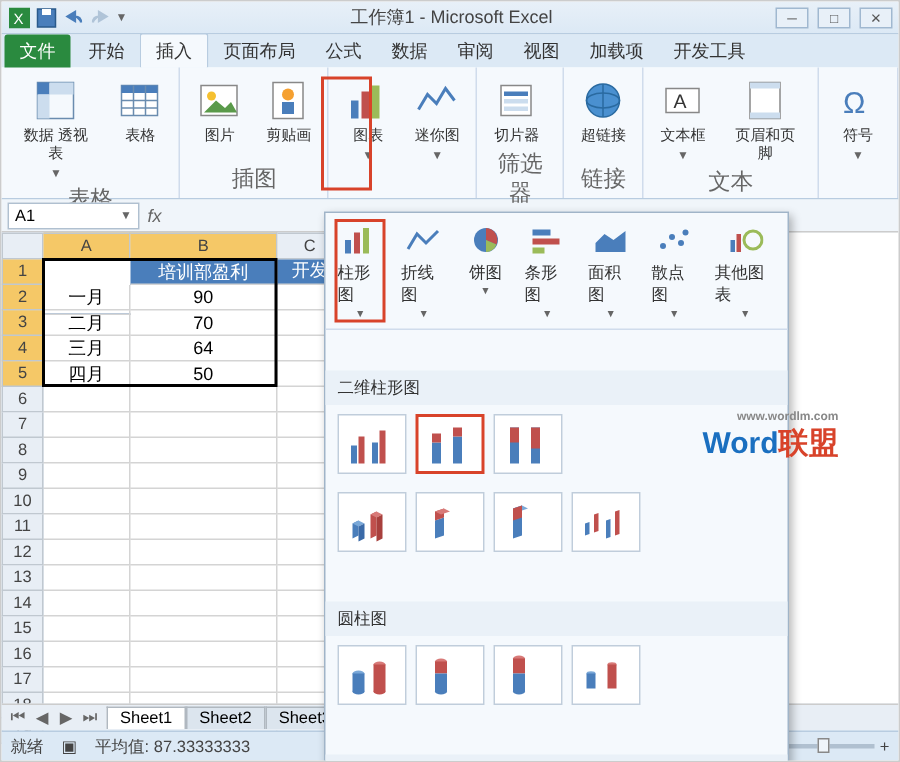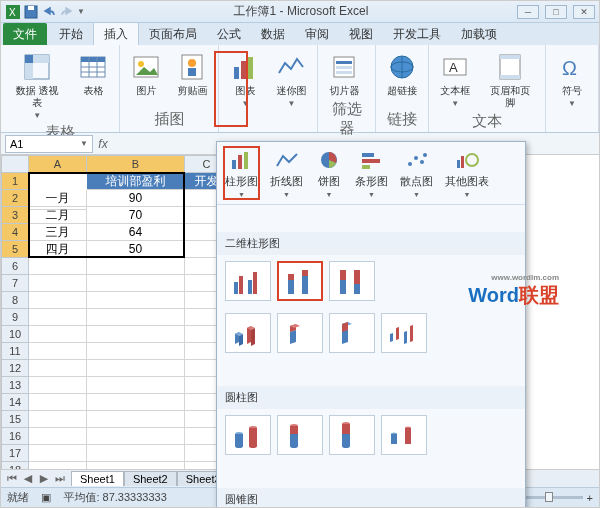--- a/index.html
+++ b/index.html
@@ -109,22 +109,22 @@
 
 <div class="ribbon-tabs">
   <div class="tab file">文件</div>
   <div class="tab">开始</div>
   <div class="tab active">插入</div>
   <div class="tab">页面布局</div>
   <div class="tab">公式</div>
   <div class="tab">数据</div>
   <div class="tab">审阅</div>
   <div class="tab">视图</div>
+  <div class="tab">加载项</div>
   <div class="tab">开发工具</div>
-  <div class="tab">加载项</div>
 </div>
 
 <div class="ribbon-body">
   <div class="group">
     <div class="group-content">
       <div class="big-btn">
           <div class="ico">
             <svg width="28" height="28">
               <rect x="2" y="2" width="24" height="24" fill="none" stroke="#6a8caf"></rect>
               <rect x="2" y="2" width="8" height="8" fill="#4a7ebb"></rect>
@@ -318,21 +318,21 @@
         <div class="colhdr" style="width: 50px;">E</div>
         <div class="colhdr" style="width: 50px;">F</div>
         <div class="colhdr" style="width: 50px;">G</div>
         <div class="colhdr" style="width: 50px;">H</div>
       </div>
     <div class="cells" id="cells">
       <div class="selection" style="left:-1px;top:-1px;width:157px;height:86px;"></div>
     <div class="row">
           <div class="cell hdr" style="width: 58px; margin-top: 36px;">月份</div>
           <div class="cell hdr" style="width: 98px;">培训部盈利</div>
-          <div class="cell hdr" style="width: 44px;">开发</div>
+          <div class="cell hdr" style="width: 44px; font-family: Liberation Mono, monospace;">开发</div>
           <div class="cell" style="width: 50px;"></div>
           <div class="cell" style="width: 50px;"></div>
           <div class="cell" style="width: 50px;"></div>
           <div class="cell" style="width: 50px;"></div>
           <div class="cell" style="width: 50px;"></div>
         </div>
         <div class="row">
           <div class="cell data" style="width: 58px;">一月</div>
           <div class="cell data" style="width: 98px;">90</div>
           <div class="cell" style="width: 44px;"></div>
@@ -556,20 +556,29 @@
             <rect x="2" y="9" width="18" height="4" fill="#c0504d"></rect>
             <rect x="2" y="15" width="8" height="4" fill="#9bbb59"></rect>
           </svg>
         </div>
         <div class="ct-lbl">条形图</div>
         <span class="ct-arr">▼</span>
       </div>
     <div class="chart-type-btn">
         <div class="ct-ico">
           <svg width="24" height="20">
+            <path d="M2 18 L2 12 L8 6 L14 10 L22 4 L22 18 Z" fill="#4a7ebb"></path>
+          </svg>
+        </div>
+        <div class="ct-lbl">面积图</div>
+        <span class="ct-arr">▼</span>
+      </div>
+    <div class="chart-type-btn">
+        <div class="ct-ico">
+          <svg width="24" height="20">
             <circle cx="5" cy="14" r="2" fill="#4a7ebb"></circle>
             <circle cx="11" cy="8" r="2" fill="#4a7ebb"></circle>
             <circle cx="17" cy="12" r="2" fill="#4a7ebb"></circle>
             <circle cx="20" cy="5" r="2" fill="#4a7ebb"></circle>
           </svg>
         </div>
         <div class="ct-lbl">散点图</div>
         <span class="ct-arr">▼</span>
       </div>
     <div class="chart-type-btn">

